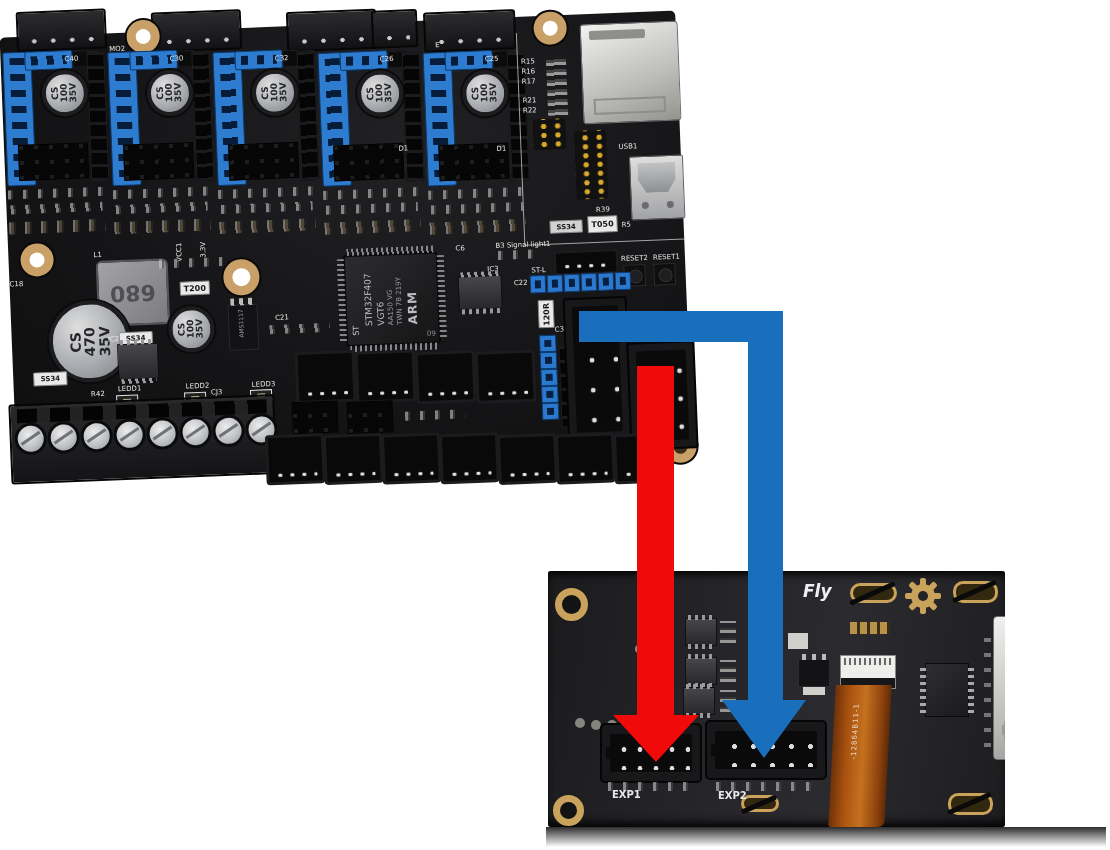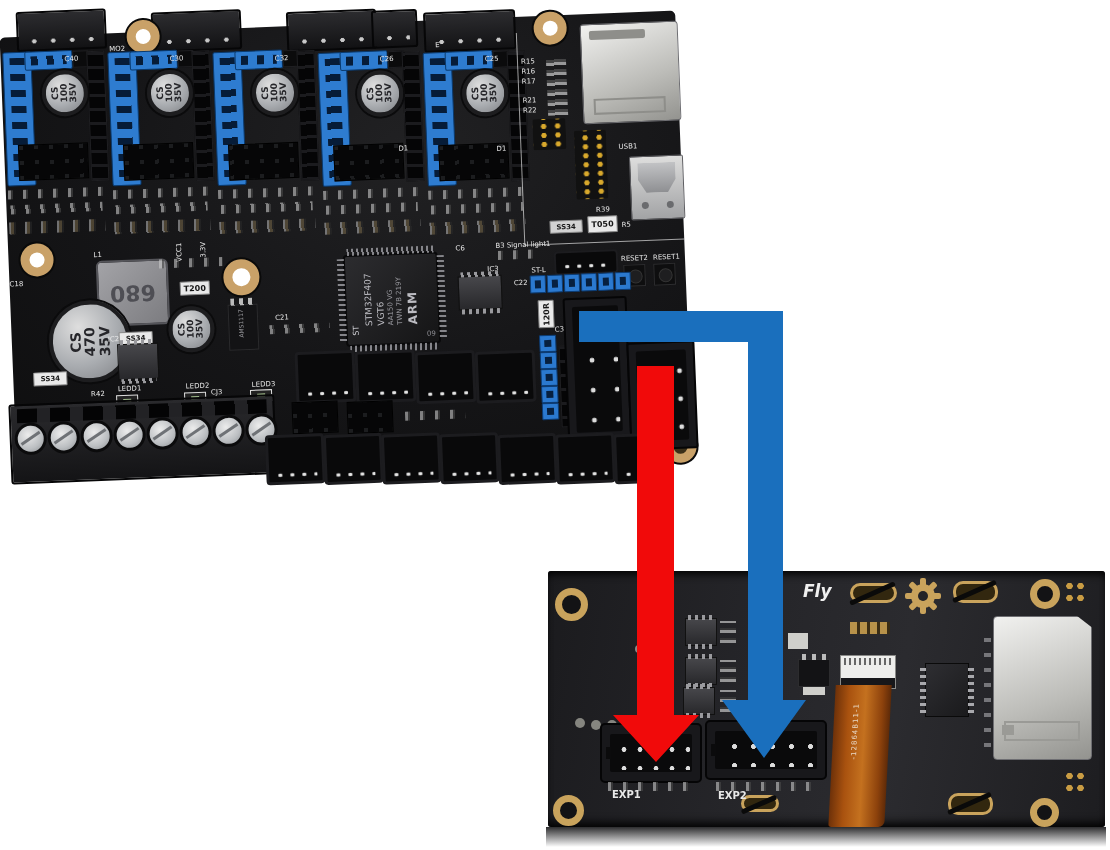--- a/index.html
+++ b/index.html
@@ -1,19 +1,19 @@
 <!DOCTYPE html>
 <html><head>
 <meta charset="utf-8">
 <style>
 html,body{margin:0;padding:0}
 body{width:1110px;height:850px;background:#fff;position:relative;overflow:hidden;font-family:"DejaVu Sans",sans-serif}
 .abs{position:absolute}
 #mainboard{left:8px;top:24px;width:676px;height:432px;border-radius:5px;transform:rotate(-2.3deg);background:radial-gradient(ellipse at 60% 30%,#212123 0%,#151517 55%,#0e0e0f 100%)}
-#lcdboard{left:548px;top:571px;width:557px;height:256px;border-radius:3px;overflow:hidden;background:linear-gradient(100deg,#1b1b1e 0%,#26262a 40%,#2b2b2f 62%,#1d1d20 100%);box-shadow:inset 0 7px 8px -4px #000,inset 0 -9px 10px -5px #000}
+#lcdboard{left:548px;top:571px;width:457px;height:256px;border-radius:3px;overflow:hidden;background:linear-gradient(100deg,#1b1b1e 0%,#26262a 40%,#2b2b2f 62%,#1d1d20 100%);box-shadow:inset 0 7px 8px -4px #000,inset 0 -9px 10px -5px #000}
 .topconn{background:linear-gradient(#2c2c2f,#121214);border:2px solid #060607;border-radius:3px}
 .topconn .dots{position:absolute;bottom:5px;left:6px;right:6px;height:6px;background-image:radial-gradient(circle,#c9c9c9 2px,transparent 2.4px);background-size:19px 6px}
 .hole{border-radius:50%;background:#fff;border:9px solid #c9a168;box-shadow:0 0 0 2px #0a0a0a}
 .bluev,.blueh{background:#2e7cd0;border:1px solid #0a3a6e;border-radius:2px}
 .bluev .bh{position:absolute;left:6px;right:6px;top:5px;bottom:5px;background:repeating-linear-gradient(180deg,#061c38 0 7px,#2e7cd0 7px 16px)}
 .blueh .bh{position:absolute;left:5px;right:5px;top:4px;bottom:4px;background:repeating-linear-gradient(90deg,#061c38 0 7px,#2e7cd0 7px 16px)}
 .blkcol{background:#0b0b0c;border:1px solid #1f1f22;background-image:repeating-linear-gradient(180deg,#1b1b1e 0 3px,#050506 3px 14px)}
 .blkrow{background:#0b0b0c;border:1px solid #1f1f22}
 .cap{border-radius:50%;background:radial-gradient(circle at 35% 30%,#dedede,#a9acb0 55%,#7e8084);border:4px solid #1d1d1f;box-shadow:0 0 0 2px #0b0b0c;display:flex;align-items:center;justify-content:center}
 .cap .ct{transform:rotate(-90deg);font-weight:bold;color:#26262a;text-align:center;line-height:1.02}

